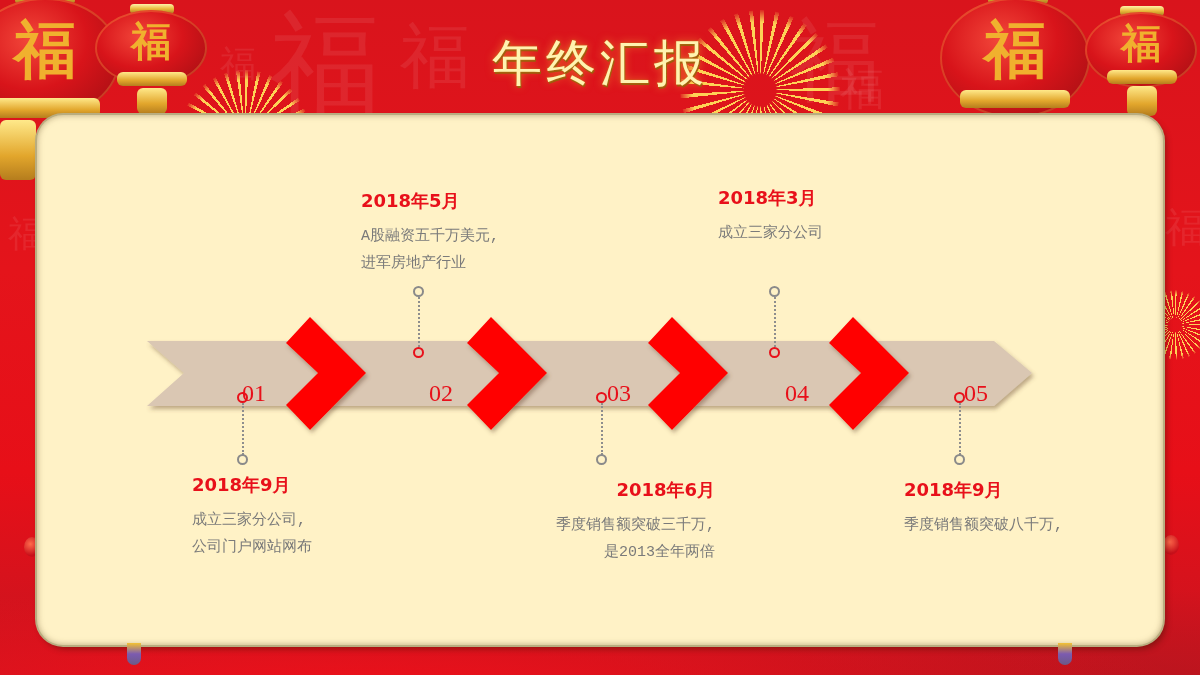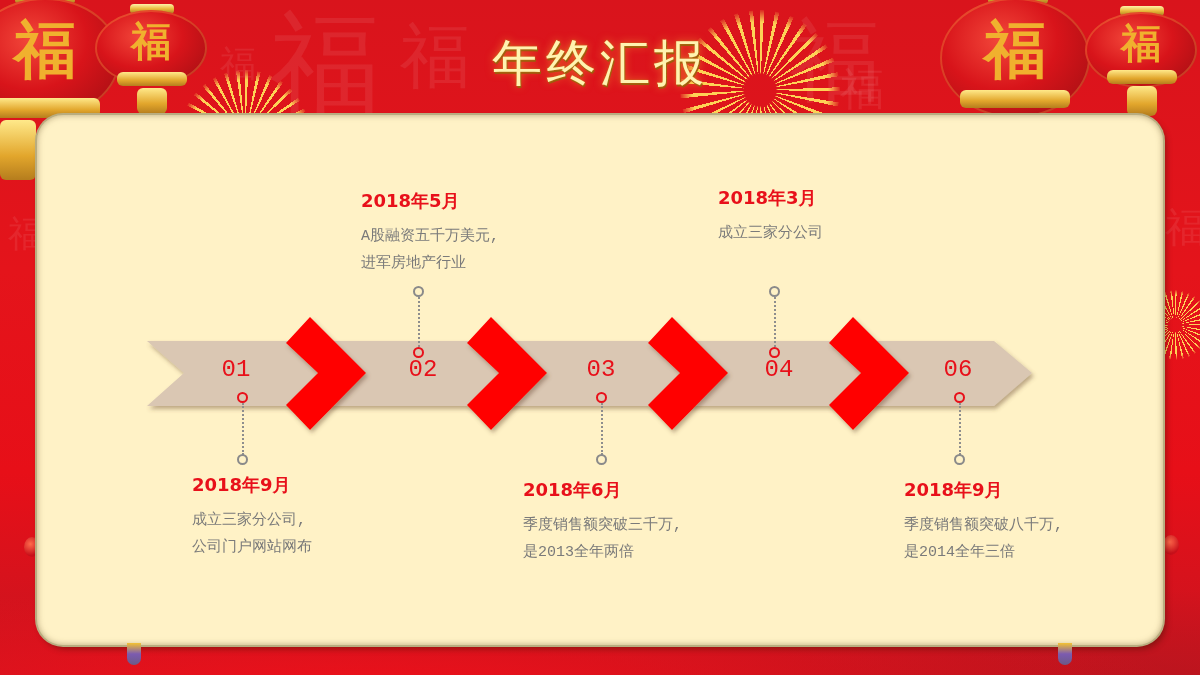--- a/index.html
+++ b/index.html
@@ -60,22 +60,22 @@
     background: linear-gradient(180deg, #f3c232 0%, #7c5bb0 50%, #6a5a86 100%);
     top: 643px;
   }
   .ball {
     position: absolute; width: 16px; height: 20px; border-radius: 50%;
     background: radial-gradient(circle at 40% 35%, #ff6a4c, #c8101a 70%);
   }
   
   .band-arrow { position: absolute; left: 0; top: 0; }
   .num {
-    position: absolute; font-size: 24px; color: #e8101a; width: 60px; text-align: center;
-    top: 356px; font-family: Liberation Mono, monospace;
+    position: absolute; font-size: 24px; color: #e8101a; width: 60px; text-align: right;
+    top: 380px; font-family: Liberation Serif, serif;
   }
   .ring {
     position: absolute; width: 7px; height: 7px; border-radius: 50%;
     border: 2px solid #e8101a; background: transparent;
   }
   .ring.grey { border-color: #8a8a8a; }
   .dots {
     position: absolute; width: 0; border-left: 2px dotted #8e8e8e;
   }
   .event { position: absolute; }
@@ -155,21 +155,21 @@
     <polygon points="467,343 491,317 547,373 491,430 467,405 499,373"></polygon>
     <polygon points="648,343 672,317 728,373 672,430 648,405 680,373"></polygon>
     <polygon points="829,343 853,317 909,373 853,430 829,405 861,373"></polygon>
   </g>
 </svg>
 
 <div class="num" style="left:206px;">01</div>
 <div class="num" style="left:393px;">02</div>
 <div class="num" style="left:571px;">03</div>
 <div class="num" style="left:749px;">04</div>
-<div class="num" style="left:928px;">06</div>
+<div class="num" style="left:928px;">05</div>
 
 <div class="ring" style="left:237px;top:392px;"></div>
 <div class="dots" style="left:242px;top:403px;height:52px;"></div>
 <div class="ring grey" style="left:237px;top:454px;"></div>
 
 <div class="ring grey" style="left:413px;top:286px;"></div>
 <div class="dots" style="left:418px;top:297px;height:50px;"></div>
 <div class="ring" style="left:413px;top:347px;"></div>
 
 <div class="ring" style="left:596px;top:392px;"></div>
@@ -187,26 +187,25 @@
 <div class="event" style="left:192px;top:473px;">
   <div class="date">2018年9月</div>
   <div class="line">成立三家分公司,</div>
   <div class="line">公司门户网站网布</div>
 </div>
 <div class="event" style="left:361px;top:189px;">
   <div class="date">2018年5月</div>
   <div class="line">A股融资五千万美元,</div>
   <div class="line">进军房地产行业</div>
 </div>
-<div class="event" style="left:523px;top:478px;">
+<div class="event" style="left:556px;top:478px;text-align:right;">
   <div class="date">2018年6月</div>
   <div class="line">季度销售额突破三千万,</div>
   <div class="line">是2013全年两倍</div>
 </div>
 <div class="event" style="left:718px;top:186px;">
   <div class="date">2018年3月</div>
   <div class="line">成立三家分公司</div>
 </div>
 <div class="event" style="left:904px;top:478px;">
   <div class="date">2018年9月</div>
   <div class="line">季度销售额突破八千万,</div>
-  <div class="line">是2014全年三倍</div>
 </div>
 
 </body></html>

